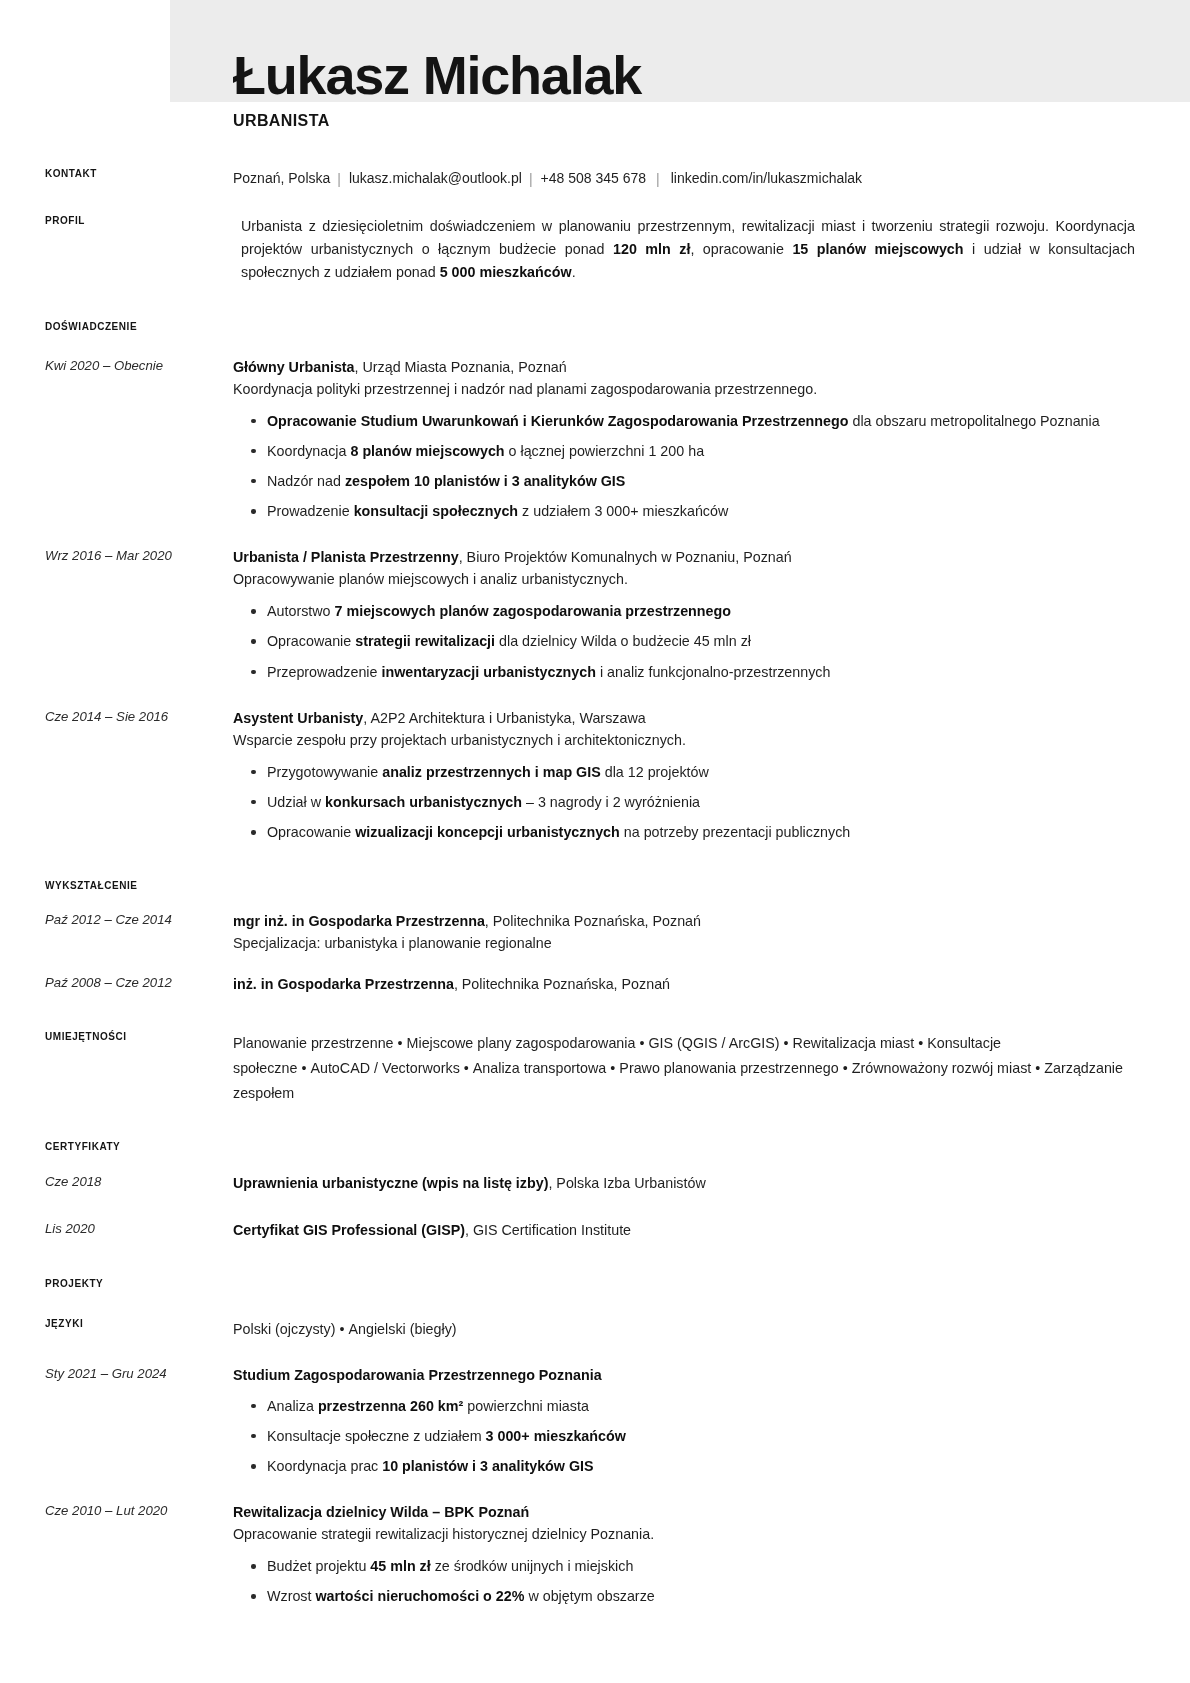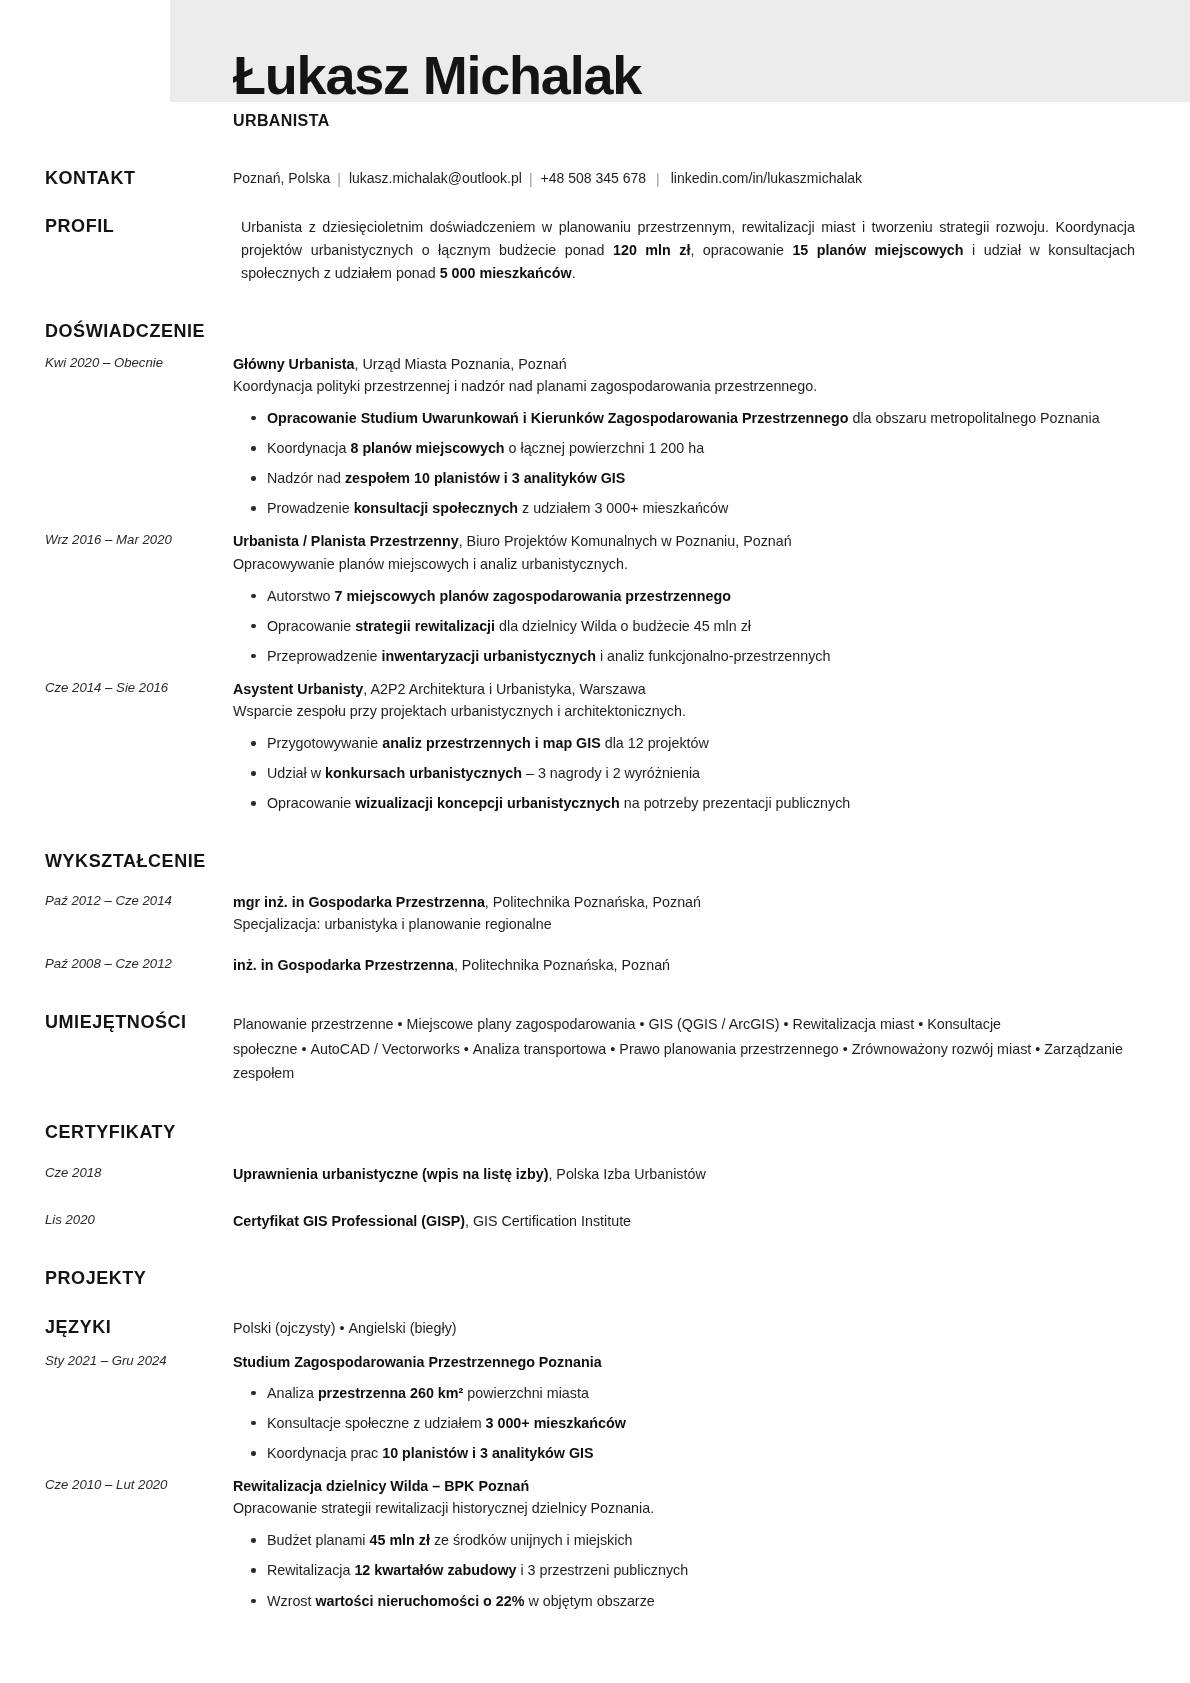--- a/index.html
+++ b/index.html
@@ -69,21 +69,21 @@
     flex: 0 0 188px;
     box-sizing: border-box;
     padding-right: 12px;
   }
   .col-right {
     flex: 1 1 auto;
     min-width: 0;
   }
 
   .section-label {
-    font-size: 18px;
+    font-size: 10px;
     font-weight: 700;
     letter-spacing: 0.55px;
     color: #141414;
     text-transform: uppercase;
     line-height: 1.2;
   }
   .date-label {
     font-size: 13.2px;
     font-style: italic;
     color: #2b2b2b;
@@ -160,21 +160,21 @@
     font-size: 14.3px;
     line-height: 1.72;
     color: #1f1f1f;
   }
   .dot-sep { margin: 0 4px; }
 
   
   .mt-contact  { margin-top: 38px; }
   .mt-profil   { margin-top: 26px; gap: 8px; }
   .mt-sec      { margin-top: 36px; }
-  .mt-entry    { margin-top: 10px; }
+  .mt-entry    { margin-top: 23px; }
   .mt-entry-sm { margin-top: 18px; }
   .mt-cert     { margin-top: 19px; }
   .mt-cert2    { margin-top: 25px; }
   .mt-lang     { margin-top: 28px; }
 </style>
 </head>
 <body>
 
 <div class="page">
 
@@ -354,22 +354,21 @@
         </div>
       </div>
       <div class="row mt-entry">
         <div class="col-left">
           <div class="date-label">Cze 2010 – Lut 2020</div>
         </div>
         <div class="col-right">
           <div class="entry-title"><b>Rewitalizacja dzielnicy Wilda – BPK Poznań</b></div>
           <div class="entry-sub">Opracowanie strategii rewitalizacji historycznej dzielnicy Poznania.</div>
           <ul class="bullets">
-            <li><span>Budżet planami </span><b>45 mln zł</b><span> ze środków unijnych i miejskich</span></li>
-            <li><span>Rewitalizacja </span><b>12 kwartałów zabudowy</b><span> i 3 przestrzeni publicznych</span></li>
+            <li><span>Budżet projektu </span><b>45 mln zł</b><span> ze środków unijnych i miejskich</span></li>
             <li><span>Wzrost </span><b>wartości nieruchomości o 22%</b><span> w objętym obszarze</span></li>
           </ul>
         </div>
       </div>
     </div>
 
   </div>
 </div>
 
 </body></html>

